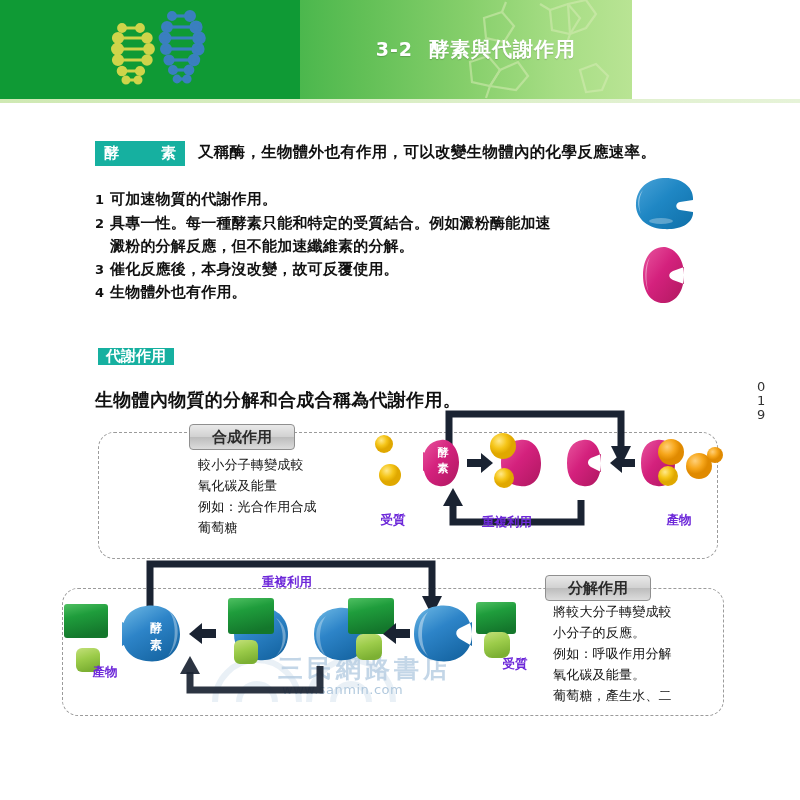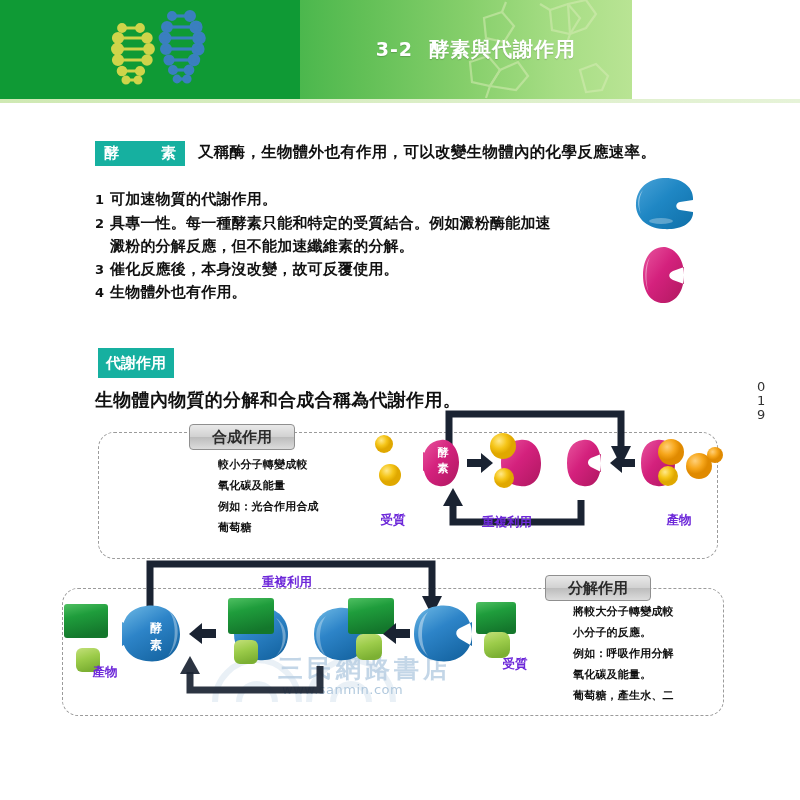--- a/index.html
+++ b/index.html
@@ -55,21 +55,21 @@
   .bnum{width:15px;flex:0 0 15px;font-size:13px;padding-top:1px;}
   .btxt{flex:1;}
   .bcont{padding-left:15px;}
 
   
   .blob-blue{position:absolute;left:633px;top:176px;width:62px;height:55px;}
   .blob-pink{position:absolute;left:639px;top:245px;width:48px;height:60px;}
 
   
   .meta-label{
-    position:absolute;left:98px;top:348px;height:30px;
+    position:absolute;left:98px;top:348px;height:17px;
     background:#16b0a0;color:#fff;font-size:15px;font-weight:bold;
     display:flex;align-items:center;padding:0 8px;box-sizing:border-box;
   }
   .meta-desc{
     position:absolute;left:95px;top:388px;
     font-size:18px;color:#111;font-weight:bold;letter-spacing:.3px;
   }
   .pagenum{
     position:absolute;left:757px;top:380px;
     font-size:13px;color:#333;line-height:14px;text-align:center;
@@ -87,22 +87,22 @@
     position:absolute;height:24px;border:1px solid #8f8f8f;border-radius:4px;
     background:linear-gradient(180deg,#e9e9e9 0%,#d2d2d2 48%,#bdbdbd 52%,#dcdcdc 100%);
     color:#2b2b2b;font-size:15px;font-weight:bold;
     display:flex;align-items:center;justify-content:center;padding:12px 22px;
     box-sizing:border-box;
   }
   .pill-syn{left:189px;top:424px;}
   .pill-dec{left:545px;top:575px;}
 
   .blocktext{
-    position:absolute;font-size:11px;color:#111;font-weight:bold;
-    line-height:21px;letter-spacing:.2px;margin-left:20px;
+    position:absolute;font-size:13px;color:#111;font-weight:normal;
+    line-height:21px;letter-spacing:.2px;
   }
   .txt-syn{left:198px;top:454px;width:180px;}
   .txt-dec{left:553px;top:601px;width:190px;}
 
   .cap{
     position:absolute;font-size:12.5px;color:#6d28d9;font-weight:bold;text-align:center;
   }
 
   
   .wm{position:absolute;left:205px;top:634px;width:400px;height:70px;opacity:.30;pointer-events:none;}

